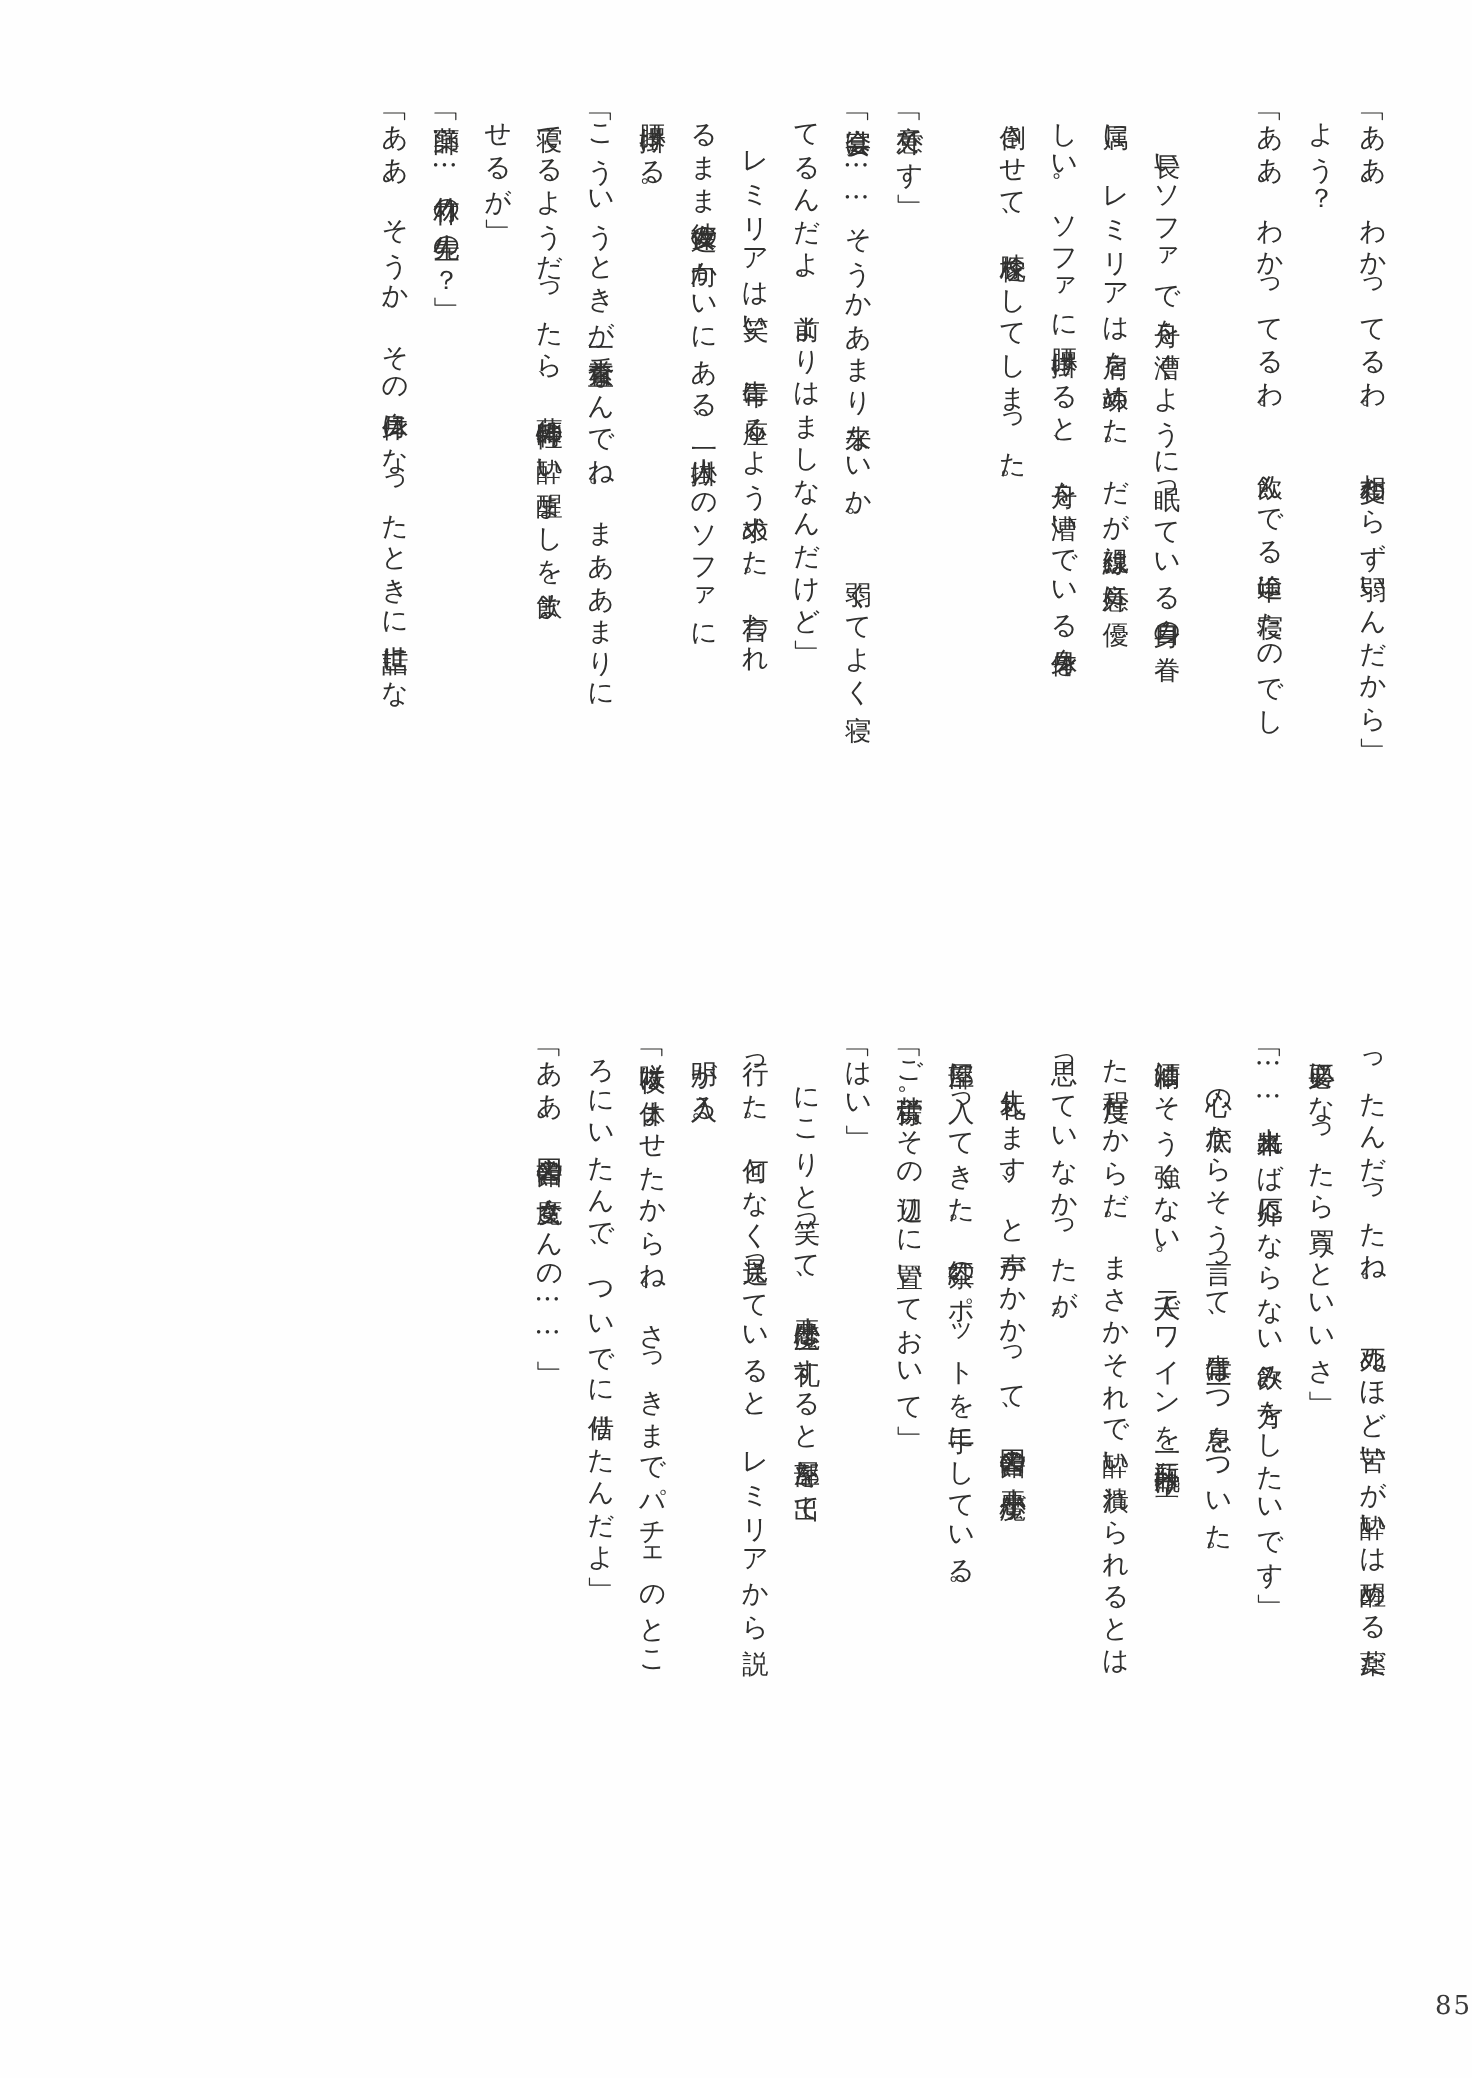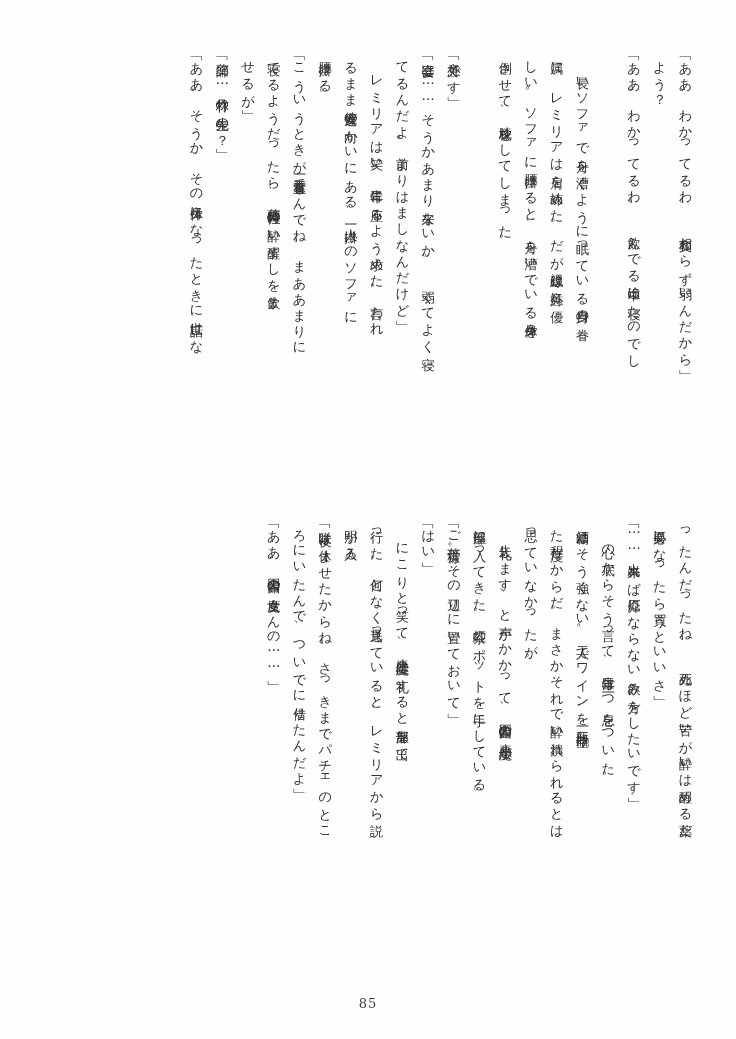--- a/index.html
+++ b/index.html
@@ -46,21 +46,21 @@
     right: 38px;
     top: 520px;
     height: 440px;
     width: 640px;
   }
   .page-number {
     position: absolute;
     left: 0;
     right: 0;
     bottom: 28px;
-    text-align: center;
+    text-align: right;
     font-size: 13px;
     color: #3a3a3a;
     letter-spacing: 1px;
     font-family: "DejaVu Serif", "Liberation Serif", serif;
   }
   .page-edge {
     position: absolute;
     inset: 0;
     pointer-events: none;
     box-shadow: inset 0 0 0 1px rgba(255,255,255,0);

